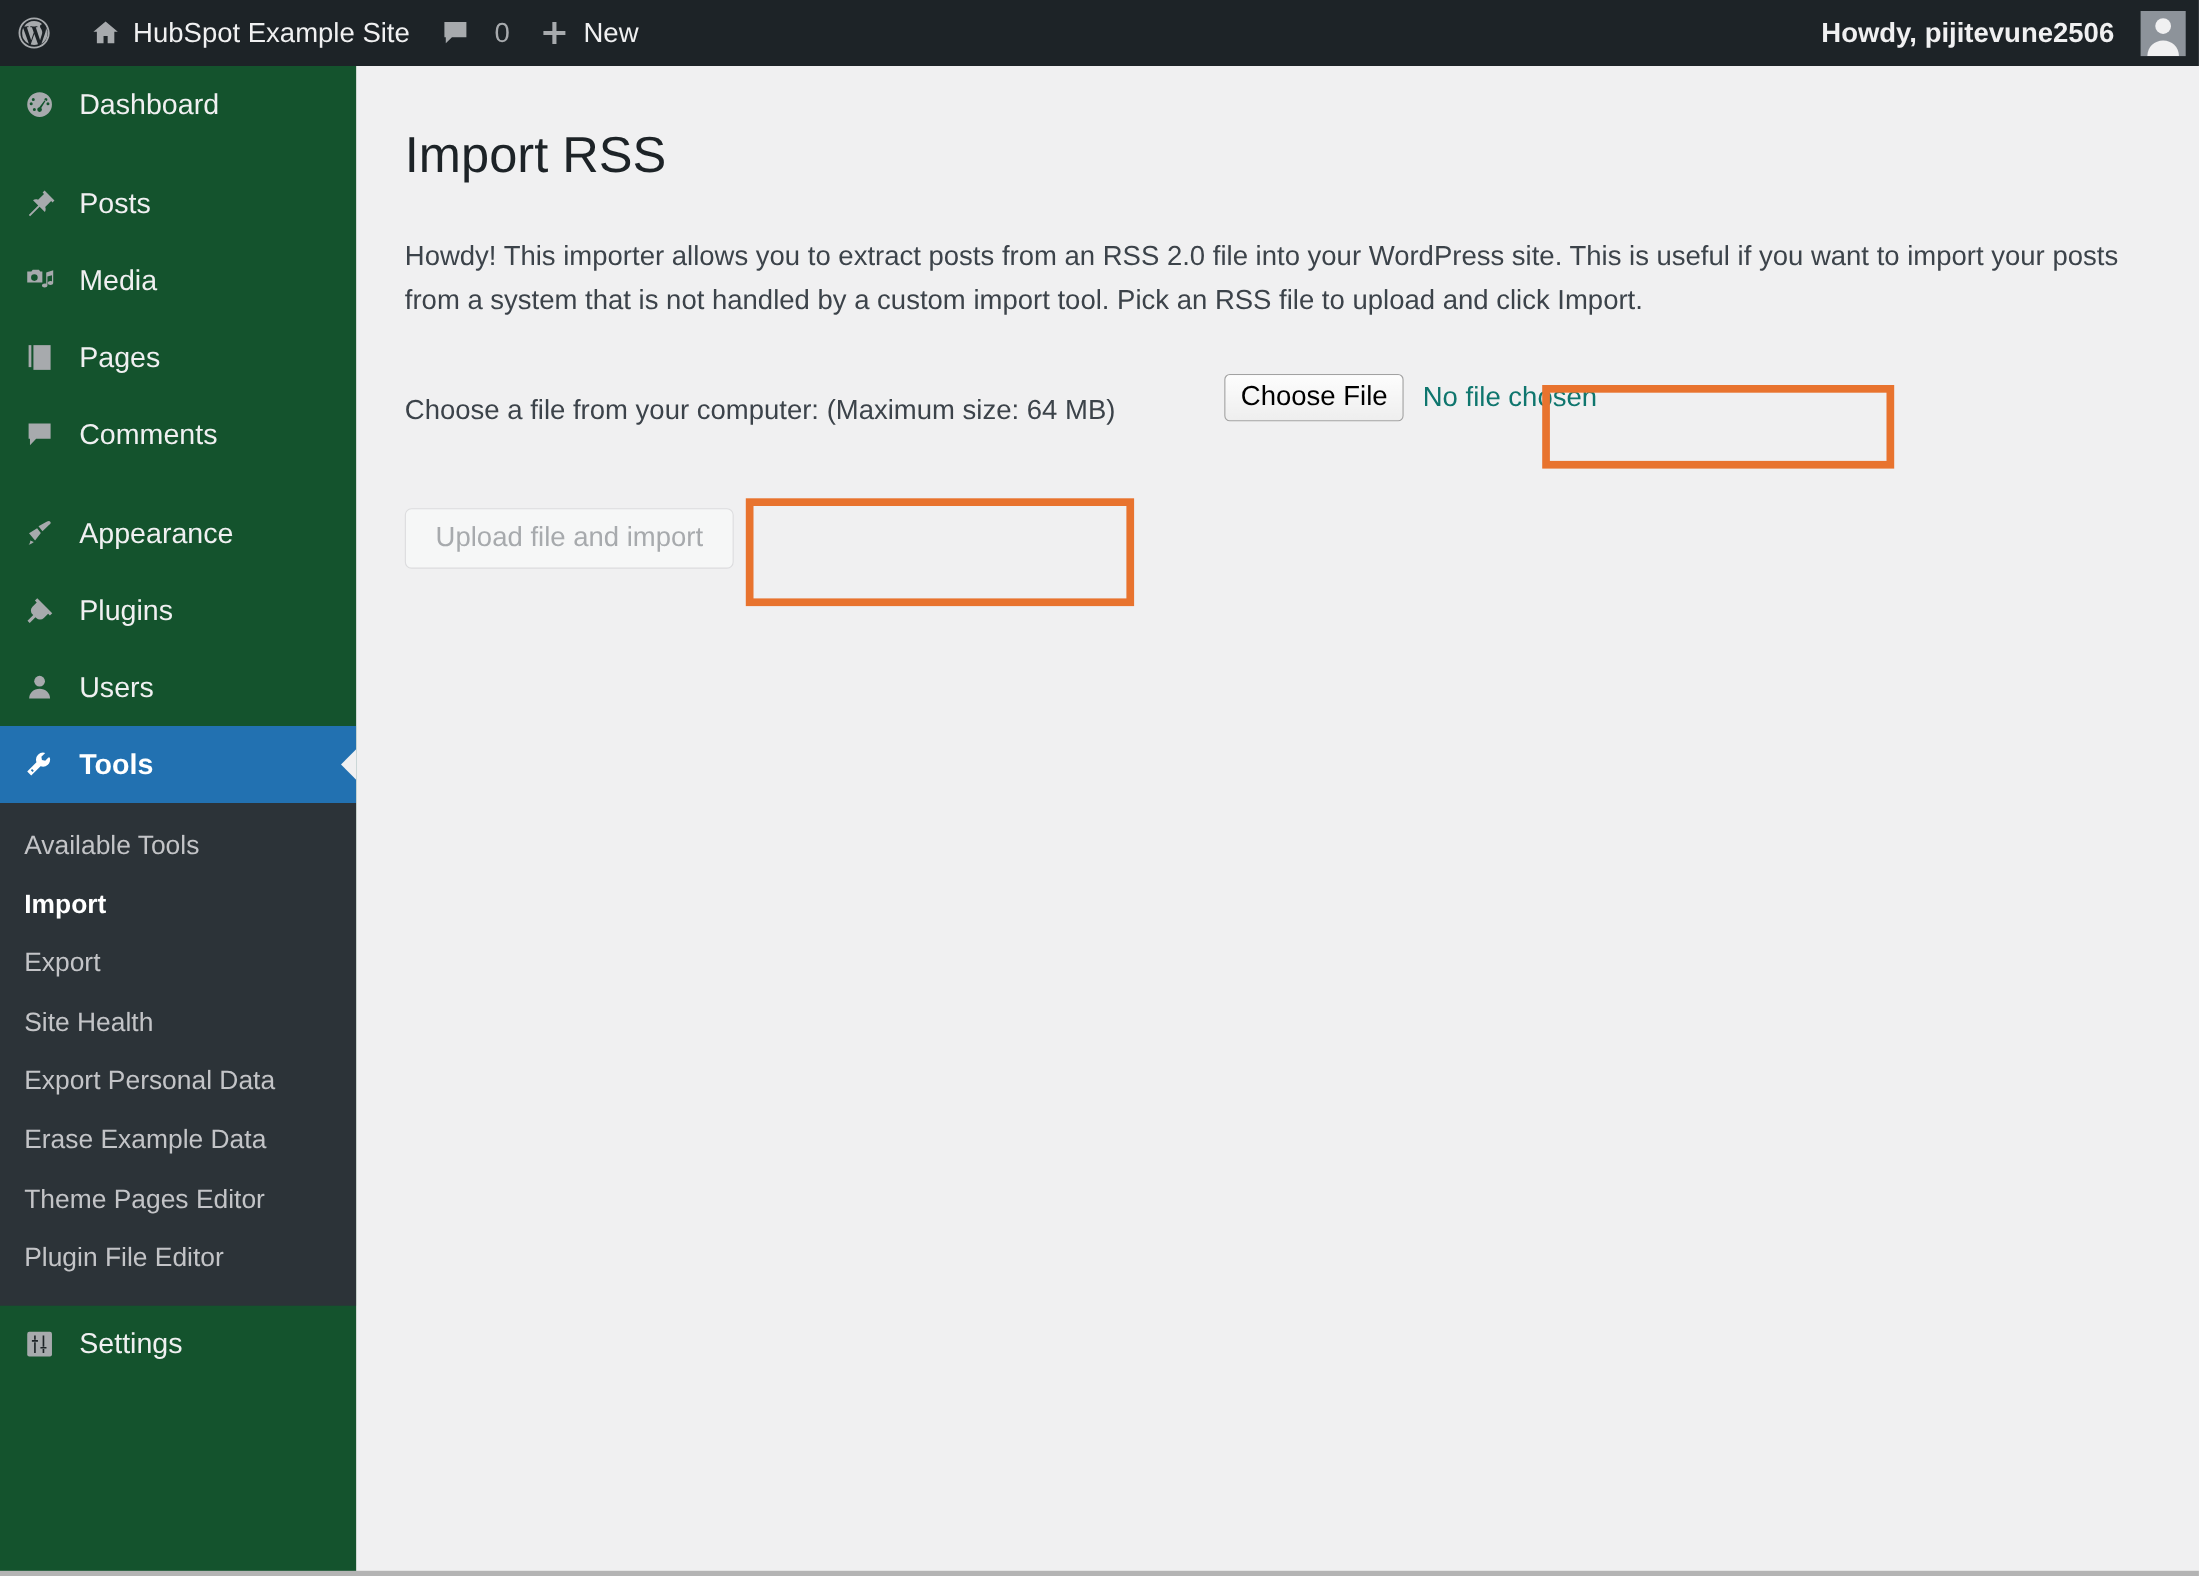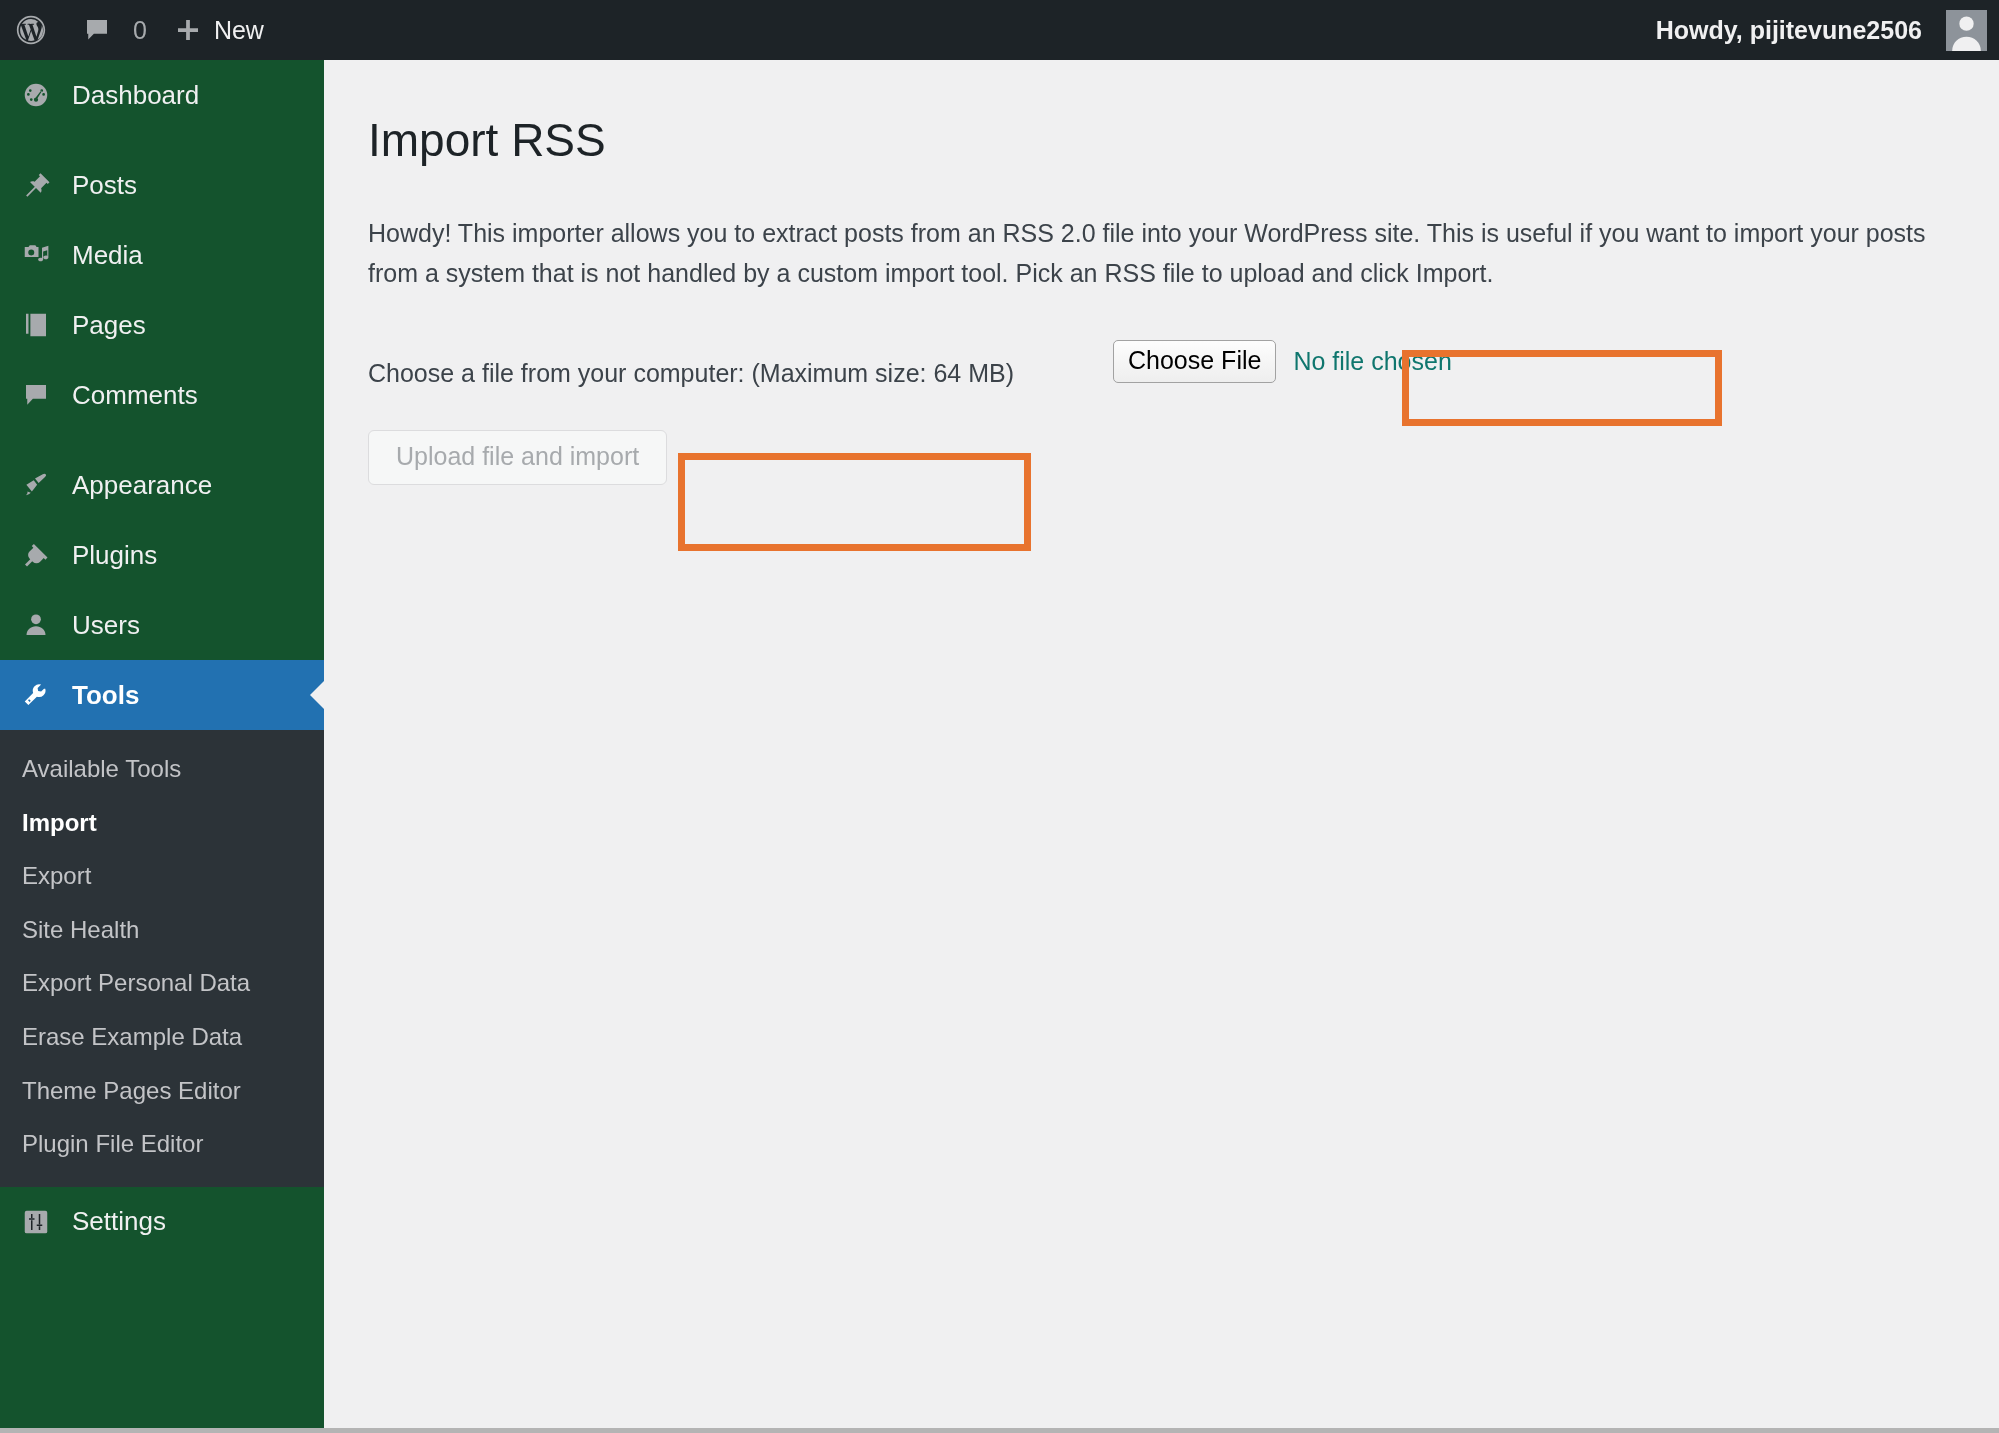--- a/index.html
+++ b/index.html
@@ -198,20 +198,21 @@
   #upload-submit {
     font-family: "Liberation Sans", sans-serif;
     font-size: 25px;
     color: #a7aaad;
     background: #f6f7f7;
     border: 1px solid #dcdcde;
     border-radius: 6px;
     padding: 12px 27px 14px 27px;
     line-height: 1.1;
     cursor: default;
+    margin-top: 32px;
   }
 
   #bottom-rule {
     position: absolute;
     left: 0; bottom: 0;
     width: 1999px;
     height: 5px;
     background: #b4b4b4;
   }
 </style>
@@ -221,20 +222,29 @@
 <div id="adminbar">
 
   <div class="ab-item" id="wp-logo-item">
     <span class="ab-ico">
       <svg width="34" height="34" viewBox="0 0 24 24">
         <path fill="#a7aaad" d="M12 2C6.48 2 2 6.48 2 12s4.48 10 10 10 10-4.48 10-10S17.52 2 12 2zm0 1.2c4.86 0 8.8 3.94 8.8 8.8 0 4.86-3.94 8.8-8.8 8.8-4.86 0-8.8-3.94-8.8-8.8 0-4.86 3.94-8.8 8.8-8.8zM4.3 12c0-1.12.24-2.18.67-3.14l3.68 10.08A7.71 7.71 0 0 1 4.3 12zm7.7 7.7c-.76 0-1.48-.11-2.17-.31l2.3-6.7 2.36 6.47c.02.04.03.07.06.11-.8.28-1.65.43-2.55.43zm1.06-11.32c.46-.03.88-.07.88-.07.41-.05.36-.66-.05-.64 0 0-1.24.1-2.04.1-.75 0-2.02-.1-2.02-.1-.42-.02-.46.61-.05.64 0 0 .4.04.81.07l1.19 3.25-1.66 4.99-2.77-8.24c.46-.03.88-.07.88-.07.41-.05.36-.66-.06-.64 0 0-1.23.1-2.03.1-.14 0-.31 0-.49-.01A7.7 7.7 0 0 1 12 4.3a7.69 7.69 0 0 1 5.2 2.02h-.1c-.76 0-1.3.66-1.3 1.37 0 .64.37 1.18.76 1.82.3.51.64 1.17.64 2.13 0 .66-.25 1.43-.59 2.5l-.77 2.58-2.78-8.34zm3.63 10.5l2.35-6.78c.44-1.1.58-1.97.58-2.75 0-.28-.02-.55-.05-.79a7.65 7.65 0 0 1 .96 3.74 7.7 7.7 0 0 1-3.84 6.58z"></path>
       </svg>
     </span>
   </div>
 
+  <div class="ab-item" id="site-name-item">
+    <span class="ab-ico">
+      <svg width="28" height="28" viewBox="0 0 24 24">
+        <path fill="#a7aaad" d="M12 3L2.5 11h2.7v9h5.2v-5.6h3.2V20h5.2v-9h2.7L12 3zm0 2.6l4.7 4v1.1h-1.3v-1.4H8.6v1.4H7.3v-1.1l4.7-4z"></path>
+        <path fill="#a7aaad" d="M12 4.5l6.6 5.6v.2h-1.2v8.5h-2.6v-5.6H9.2v5.6H6.6v-8.5H5.4v-.2L12 4.5z"></path>
+      </svg>
+    </span>
+    <span>HubSpot Example Site</span>
+  </div>
 
   <div class="ab-item" id="comments-item">
     <span class="ab-ico">
       <svg width="30" height="30" viewBox="0 0 24 24">
         <path fill="#a7aaad" d="M4 4h16v11H9.5L5 19.5V15H4V4z"></path>
       </svg>
     </span>
     <span id="comment-count">0</span>
   </div>
 

